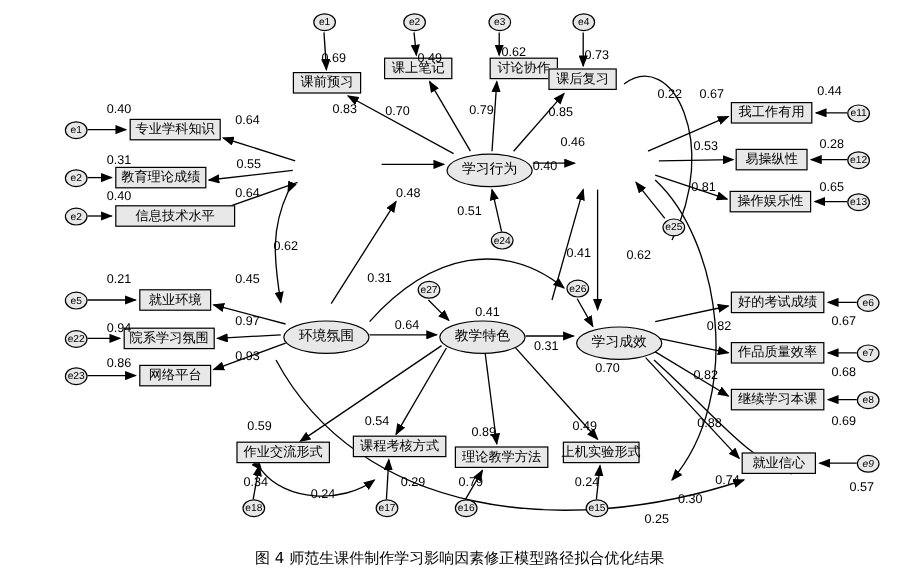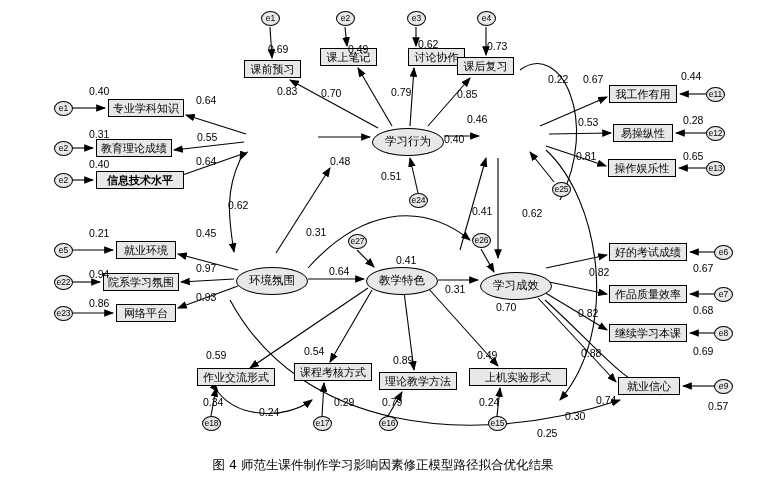--- a/index.html
+++ b/index.html
@@ -148,35 +148,35 @@
     </g>
   </svg>
 
   <div class="caption">图 4   师范生课件制作学习影响因素修正模型路径拟合优化结果</div>
 <div class="node rect" style="left: 244px; top: 60px; width: 57px; height: 18px;">课前预习</div>
     <div class="node rect" style="left: 320px; top: 48px; width: 57px; height: 18px;">课上笔记</div>
     <div class="node rect" style="left: 388px; top: 48px; width: 57px; height: 18px; margin-left: 20px;">讨论协作</div>
     <div class="node rect" style="left: 457px; top: 57px; width: 57px; height: 18px;">课后复习</div>
     <div class="node rect" style="left: 108px; top: 99px; width: 76px; height: 18px;">专业学科知识</div>
     <div class="node rect" style="left: 96px; top: 139px; width: 76px; height: 18px;">教育理论成绩</div>
-    <div class="node rect" style="left: 96px; top: 171px; width: 88px; height: 18px; font-weight: bold;">信息技术水平</div>
+    <div class="node rect" style="left: 96px; top: 171px; width: 100px; height: 18px;">信息技术水平</div>
     <div class="node rect" style="left: 116px; top: 241px; width: 60px; height: 18px;">就业环境</div>
     <div class="node rect" style="left: 103px; top: 273px; width: 76px; height: 18px;">院系学习氛围</div>
     <div class="node rect" style="left: 116px; top: 304px; width: 60px; height: 18px;">网络平台</div>
     <div class="node rect" style="left: 609px; top: 85px; width: 68px; height: 18px;">我工作有用</div>
     <div class="node rect" style="left: 613px; top: 124px; width: 60px; height: 18px;">易操纵性</div>
     <div class="node rect" style="left: 608px; top: 159px; width: 68px; height: 18px;">操作娱乐性</div>
     <div class="node rect" style="left: 609px; top: 243px; width: 78px; height: 18px;">好的考试成绩</div>
     <div class="node rect" style="left: 609px; top: 285px; width: 78px; height: 18px;">作品质量效率</div>
     <div class="node rect" style="left: 609px; top: 324px; width: 78px; height: 18px;">继续学习本课</div>
     <div class="node rect" style="left: 618px; top: 377px; width: 62px; height: 18px;">就业信心</div>
     <div class="node rect" style="left: 197px; top: 368px; width: 78px; height: 18px;">作业交流形式</div>
     <div class="node rect" style="left: 294px; top: 363px; width: 78px; height: 18px;">课程考核方式</div>
     <div class="node rect" style="left: 379px; top: 372px; width: 78px; height: 18px;">理论教学方法</div>
-    <div class="node rect" style="left: 469px; top: 368px; width: 98px; height: 18px;">上机实验形式</div>
+    <div class="node rect" style="left: 469px; top: 368px; width: 64px; height: 18px;">上机实验形式</div>
     <div class="node ellipse" style="left: 372px; top: 128px; width: 72px; height: 28px;">学习行为</div>
     <div class="node ellipse" style="left: 236px; top: 267px; width: 72px; height: 28px;">环境氛围</div>
     <div class="node ellipse" style="left: 366px; top: 267px; width: 72px; height: 28px;">教学特色</div>
     <div class="node ellipse" style="left: 480px; top: 272px; width: 72px; height: 28px;">学习成效</div>
     <div class="node err" style="left: 261px; top: 11px;">e1</div>
     <div class="node err" style="left: 336px; top: 11px;">e2</div>
     <div class="node err" style="left: 407px; top: 11px;">e3</div>
     <div class="node err" style="left: 477px; top: 11px;">e4</div>
     <div class="node err" style="left: 706px; top: 87px;">e11</div>
     <div class="node err" style="left: 706px; top: 126px;">e12</div>

